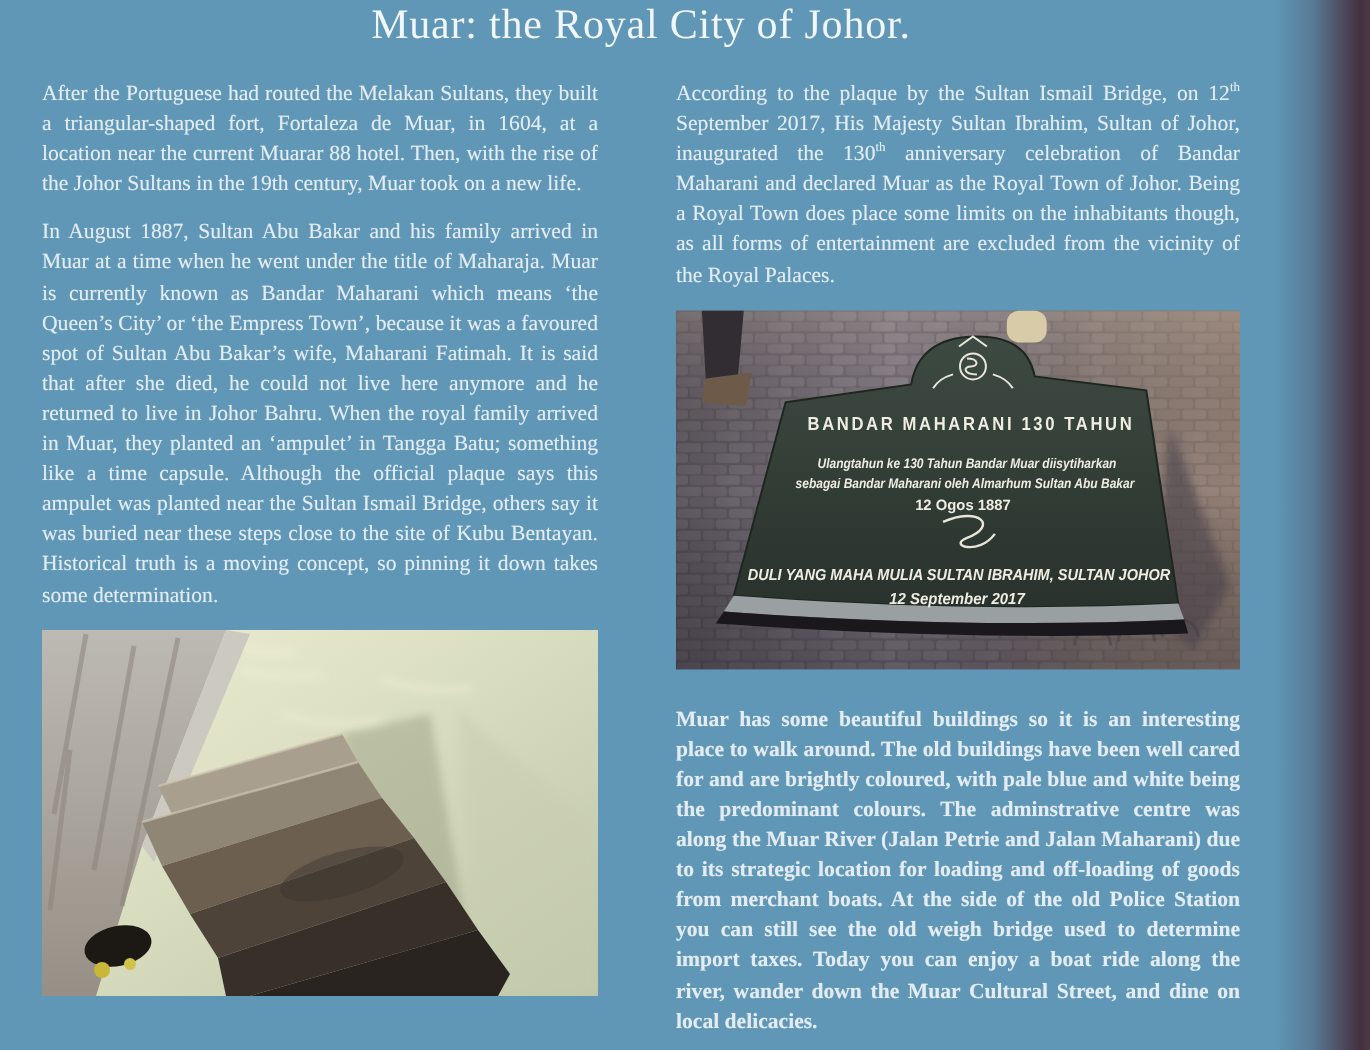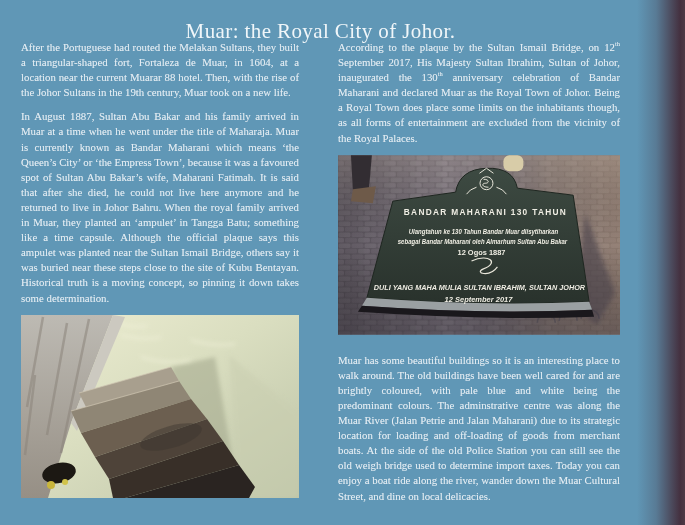--- a/index.html
+++ b/index.html
@@ -13,40 +13,39 @@
     position: relative;
   }
   .content { margin-left: 21px; width: 599px; }
   .page-title {
     font-size: 21px;
     font-weight: 400;
     letter-spacing: 0.4px;
     text-align: center;
     color: #f0f6f9;
     margin: 0;
-    padding-top: 19px;
     height: 40px;
   }
   .cols { display: flex; gap: 39px; }
   .col-left  { width: 278px; }
   .col-right { width: 282px; }
   .body-text {
     font-size: 10.8px;
     line-height: 15.1px;
     text-align: justify;
     margin: 0 0 9px 0;
     color: #e3ecf2;
     text-shadow: 0 0 0.5px rgba(227,236,242,0.45);
   }
   .body-text sup { font-size: 0.6em; vertical-align: super; line-height: 0; }
   figure { margin: 0; border-radius: 21px; }
   .photo-frame { display: block; }
   .steps-figure  { margin-top: 8px; }
   .plaque-figure { margin-top: 5px; }
-  .after-photo { margin-top: 18px; }
+  .after-photo { margin-top: 18px; font-weight: bold; }
   .page-edge-shadow {
     position: absolute;
     top: 0; right: 0; bottom: 0;
     width: 48px;
     background: linear-gradient(to right,
       rgba(69,49,63,0) 0%,
       rgba(69,49,63,0.28) 40%,
       rgba(69,49,63,0.75) 72%,
       #44303f 90%,
       #4e3a46 100%);

